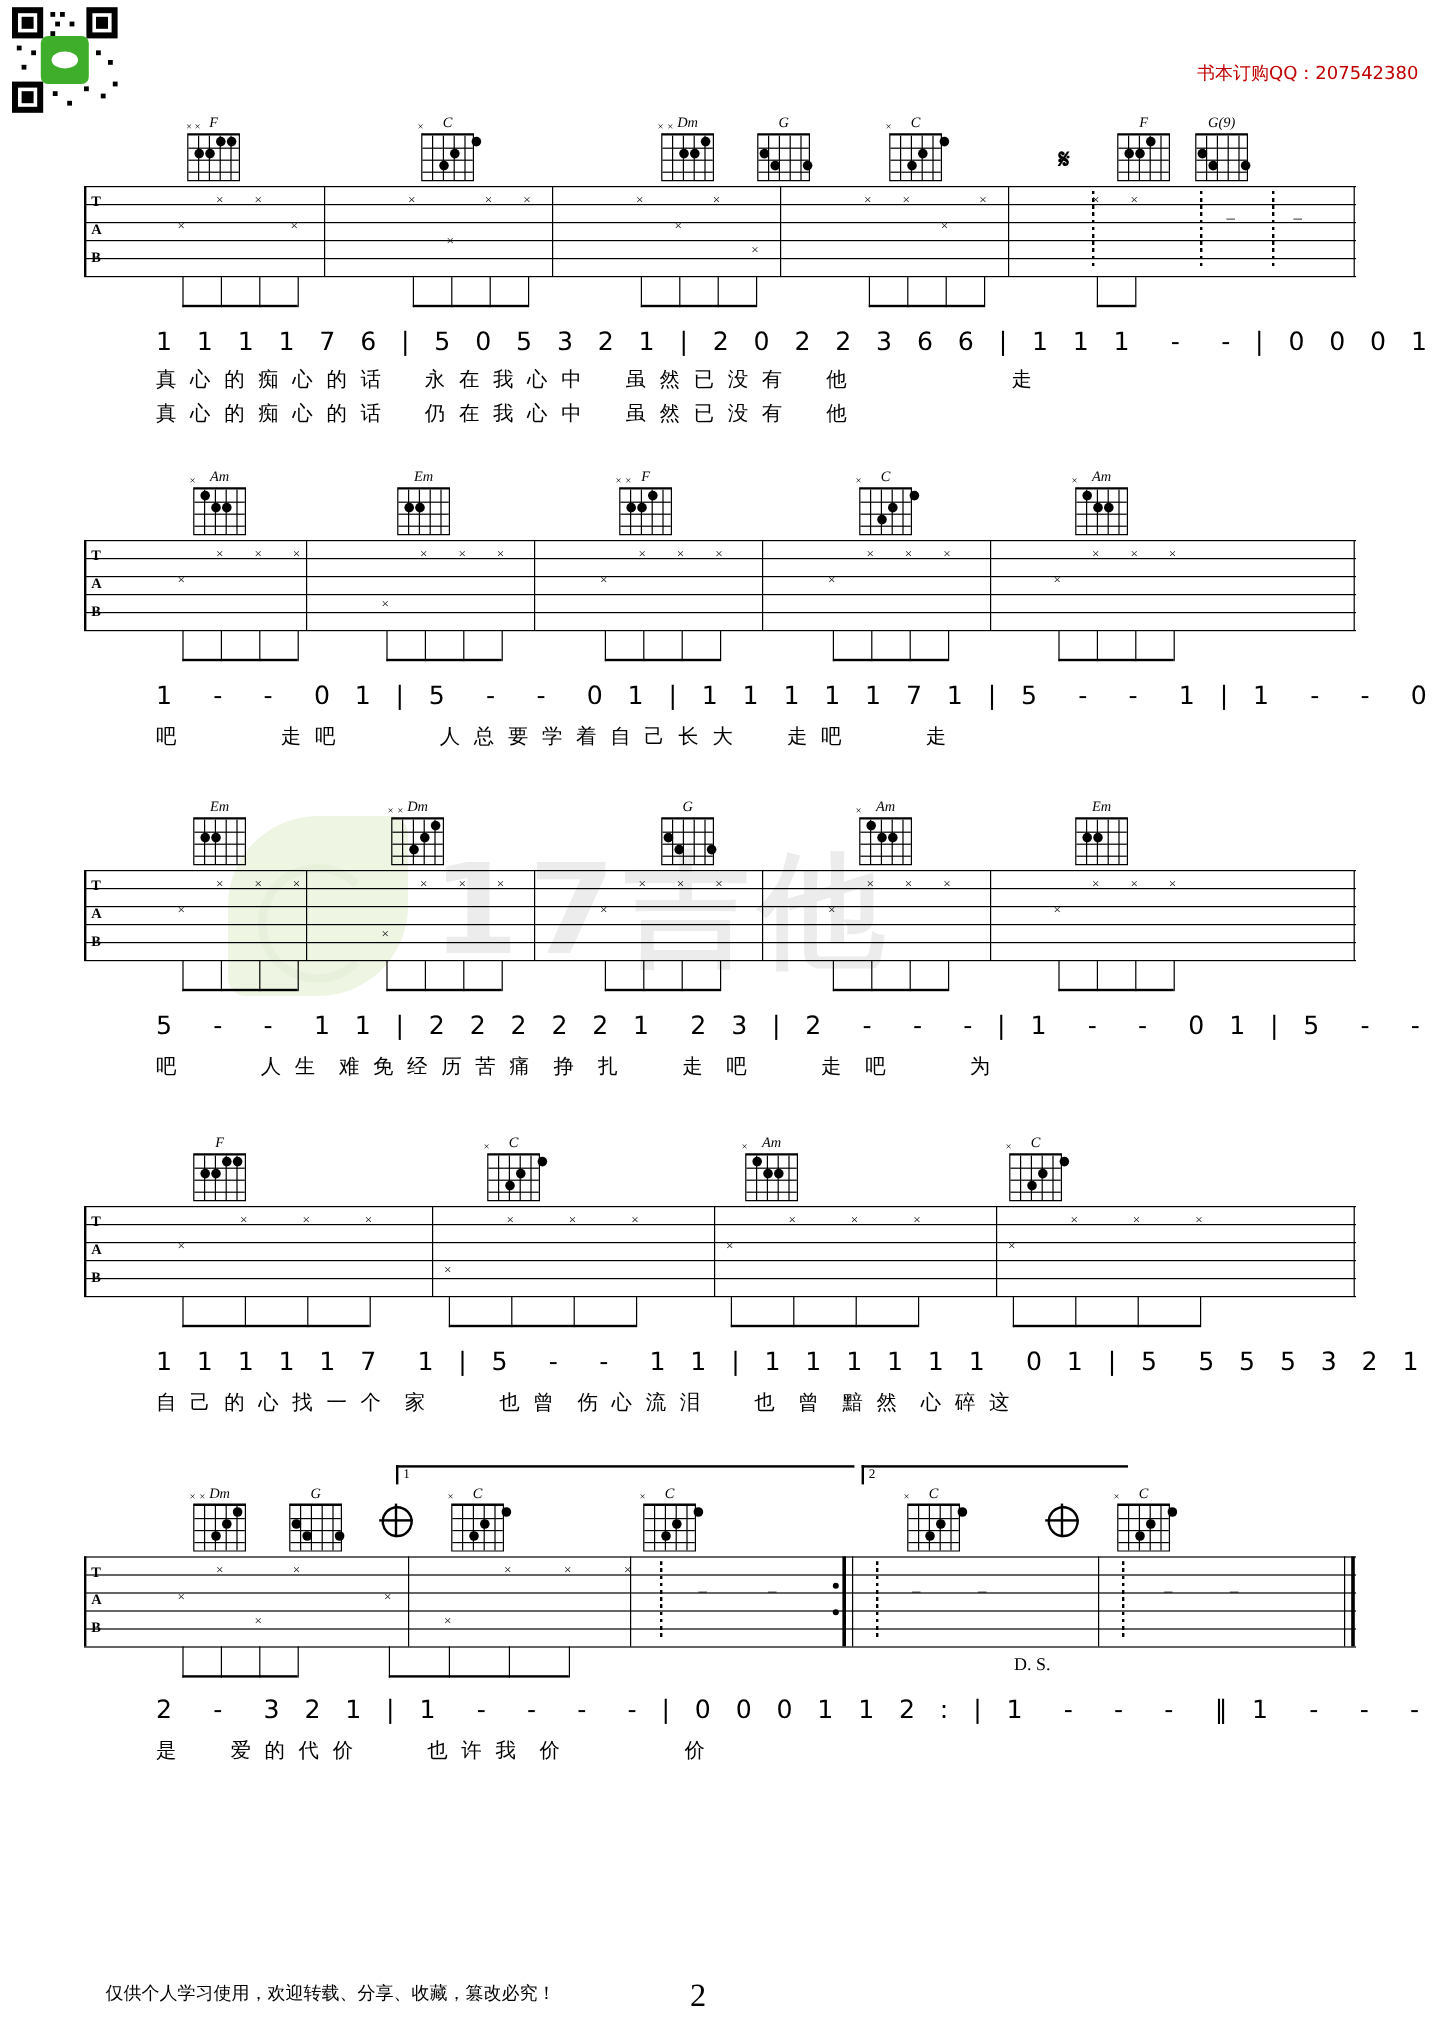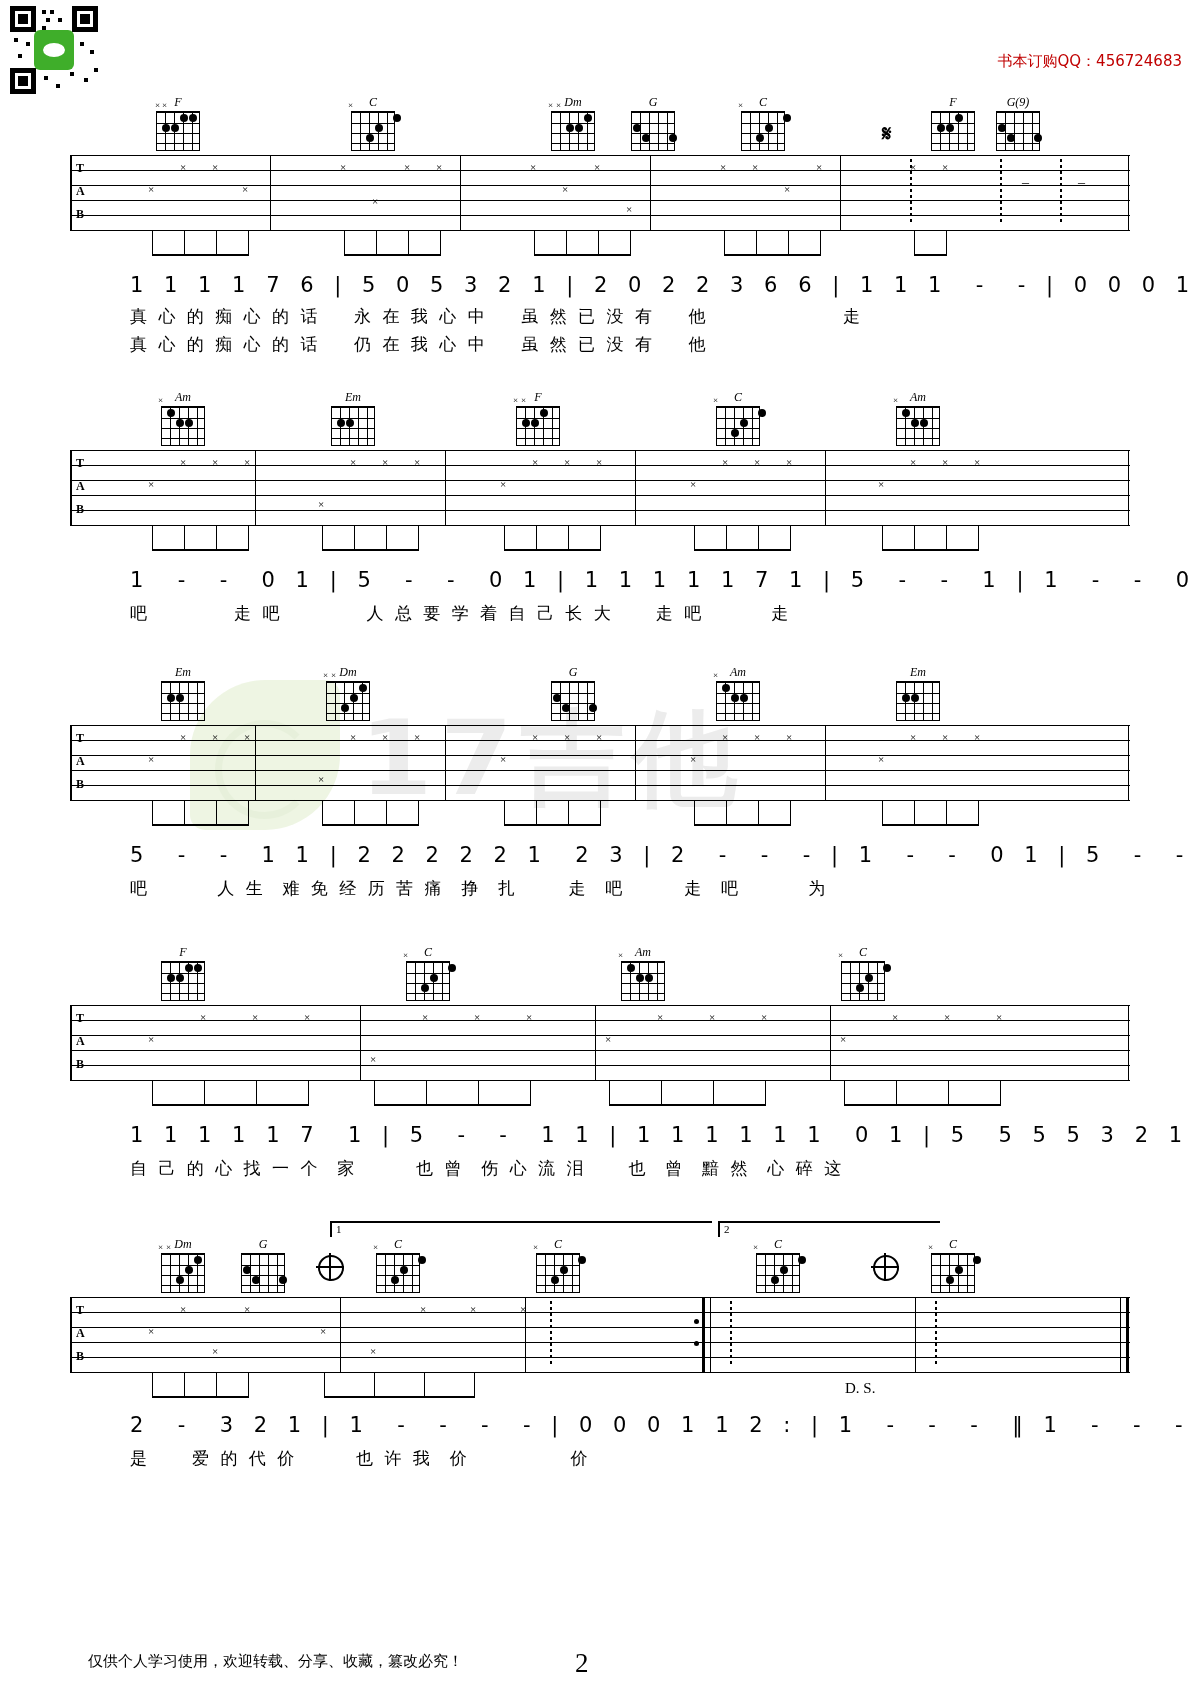--- a/index.html
+++ b/index.html
@@ -84,21 +84,21 @@
     <div class="cell" style="left:80px;top:44px;width:4px;height:4px;"></div>
     <div class="cell" style="left:8px;top:48px;width:4px;height:4px;"></div>
     <div class="cell" style="left:34px;top:70px;width:4px;height:4px;"></div>
     <div class="cell" style="left:46px;top:78px;width:4px;height:4px;"></div>
     <div class="cell" style="left:60px;top:66px;width:4px;height:4px;"></div>
     <div class="cell" style="left:74px;top:72px;width:4px;height:4px;"></div>
     <div class="cell" style="left:84px;top:62px;width:4px;height:4px;"></div>
     <div class="wx"></div>
   </div>
 
-  <div class="title-sub">书本订购QQ：456724683</div>
+  <div class="title-sub">书本订购QQ：207542380</div>
 
   <div class="wm">
     <div class="leaf"></div>
     <div class="leaf2"></div>
     <div class="wtext">17吉他</div>
   </div>
 
   <div class="system" style="top:95px;">
 
     <div class="chord" style="left:80px;top:16px;">

